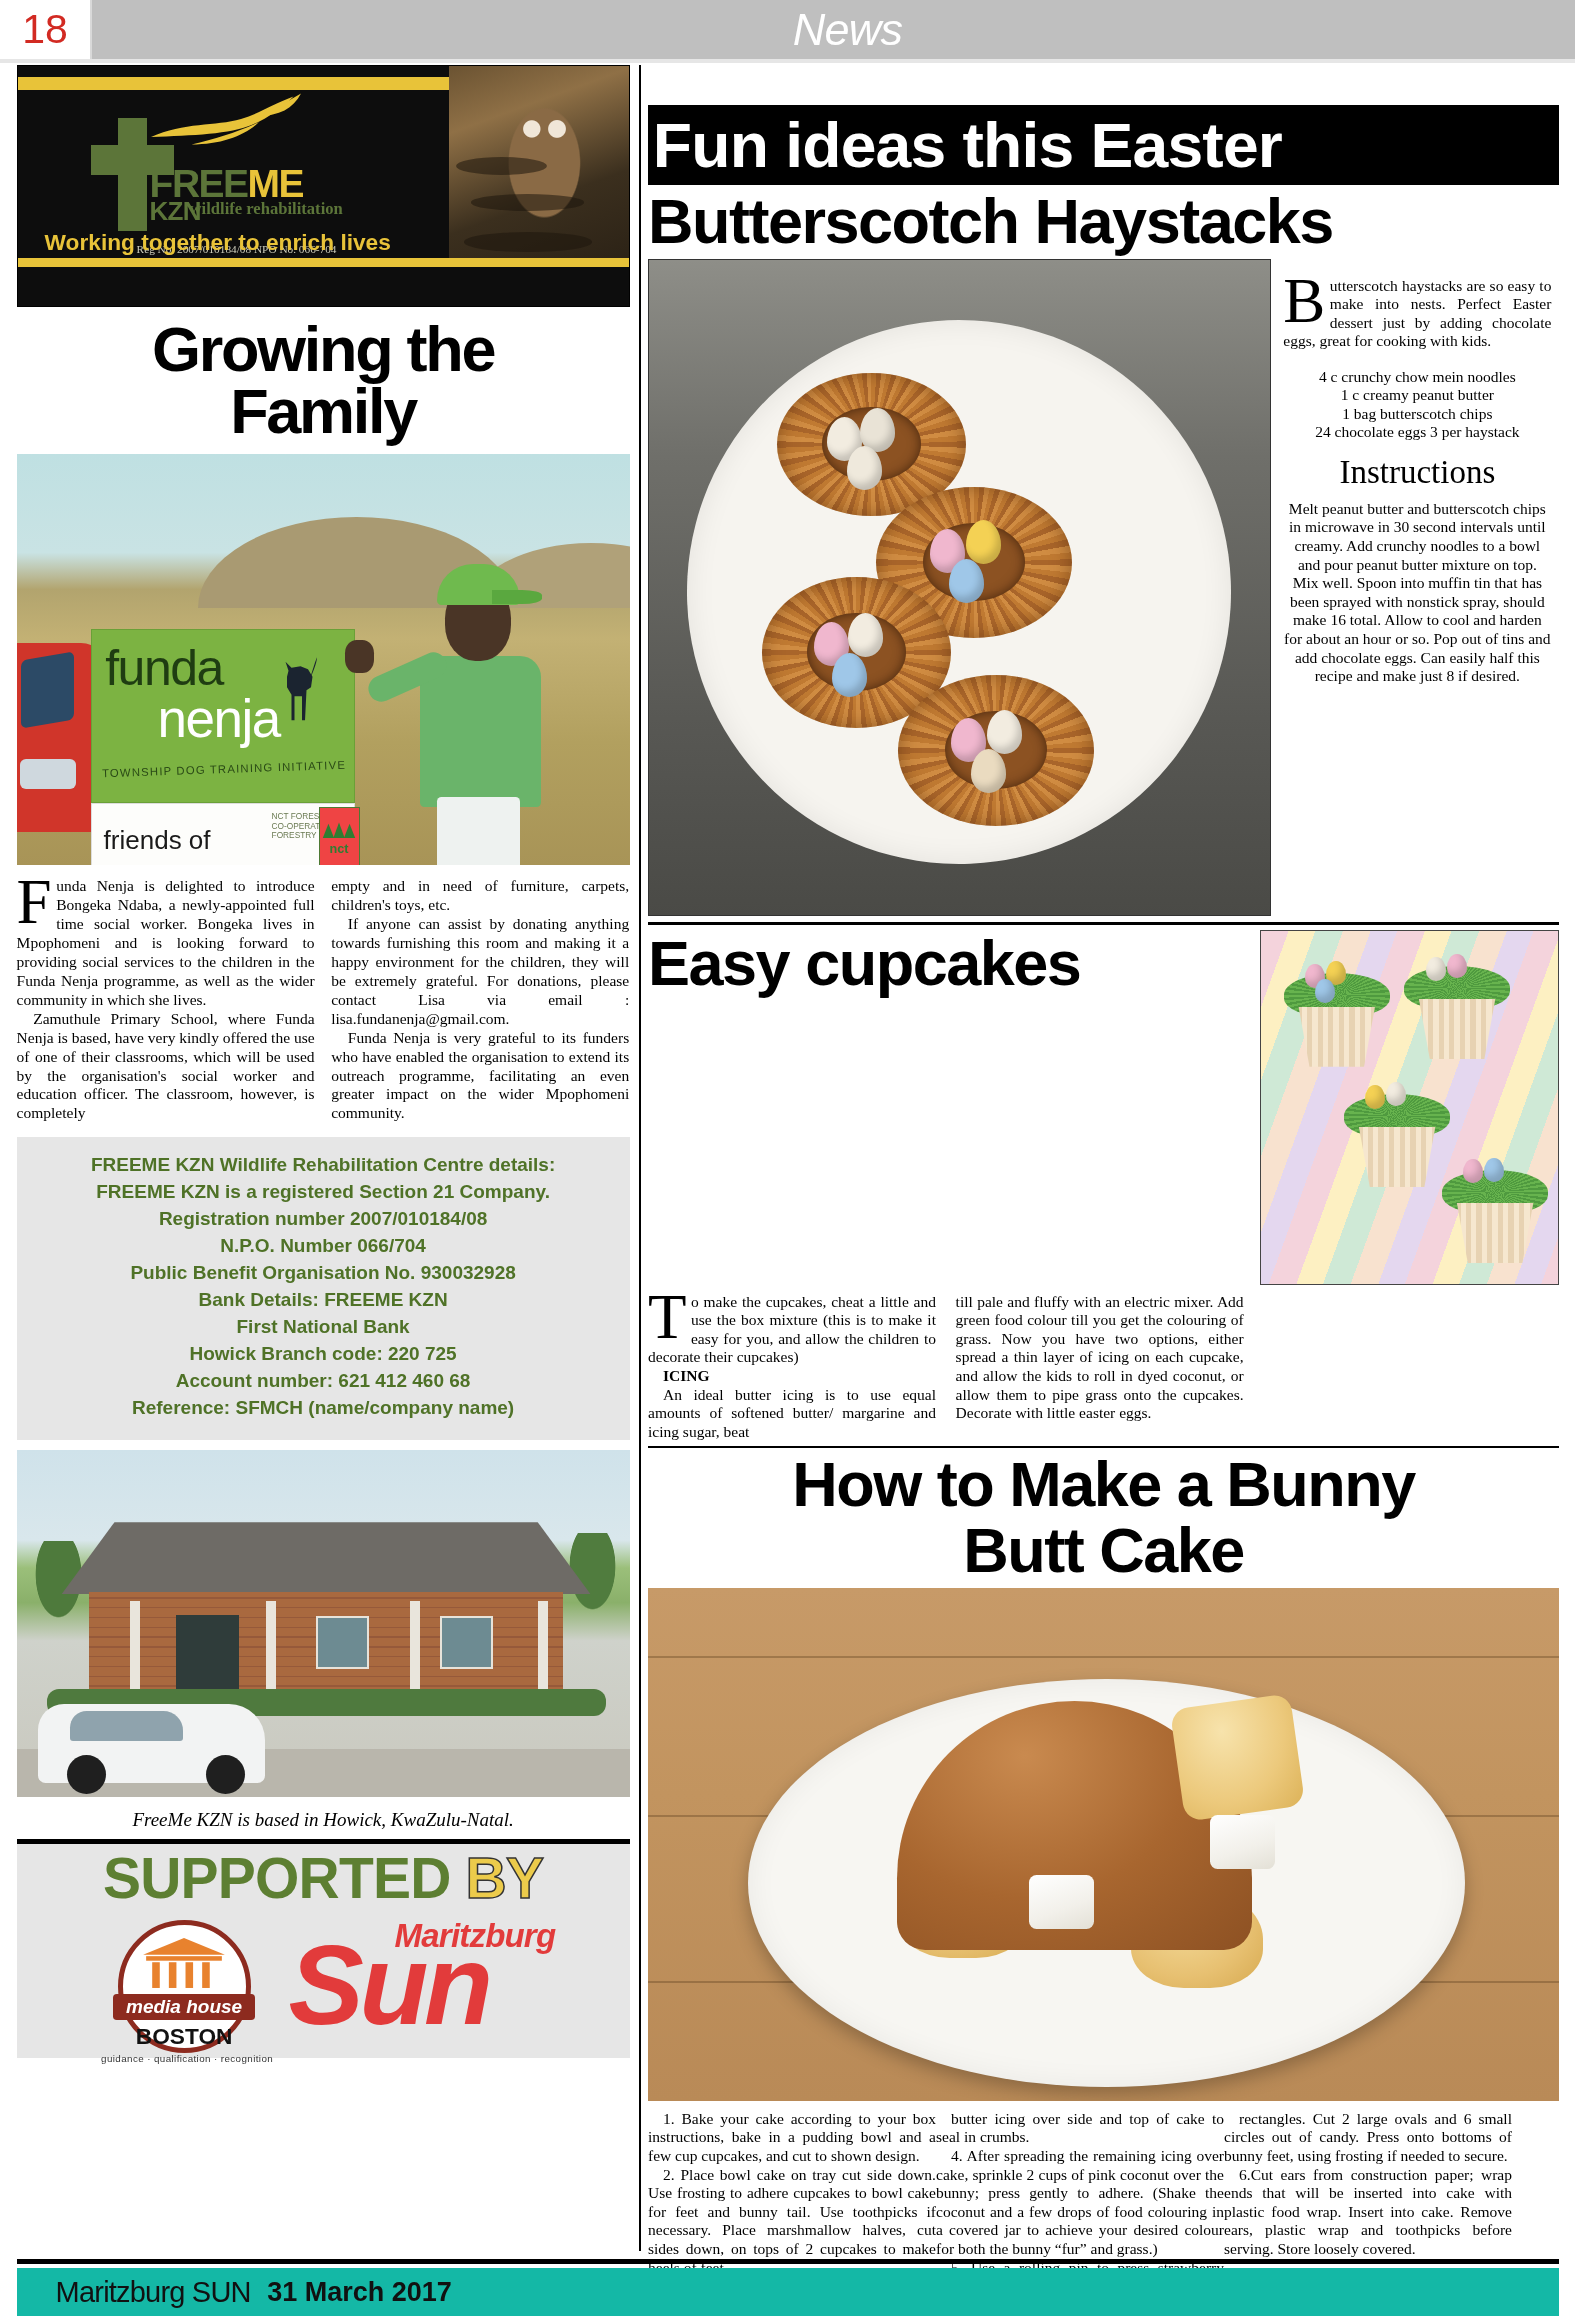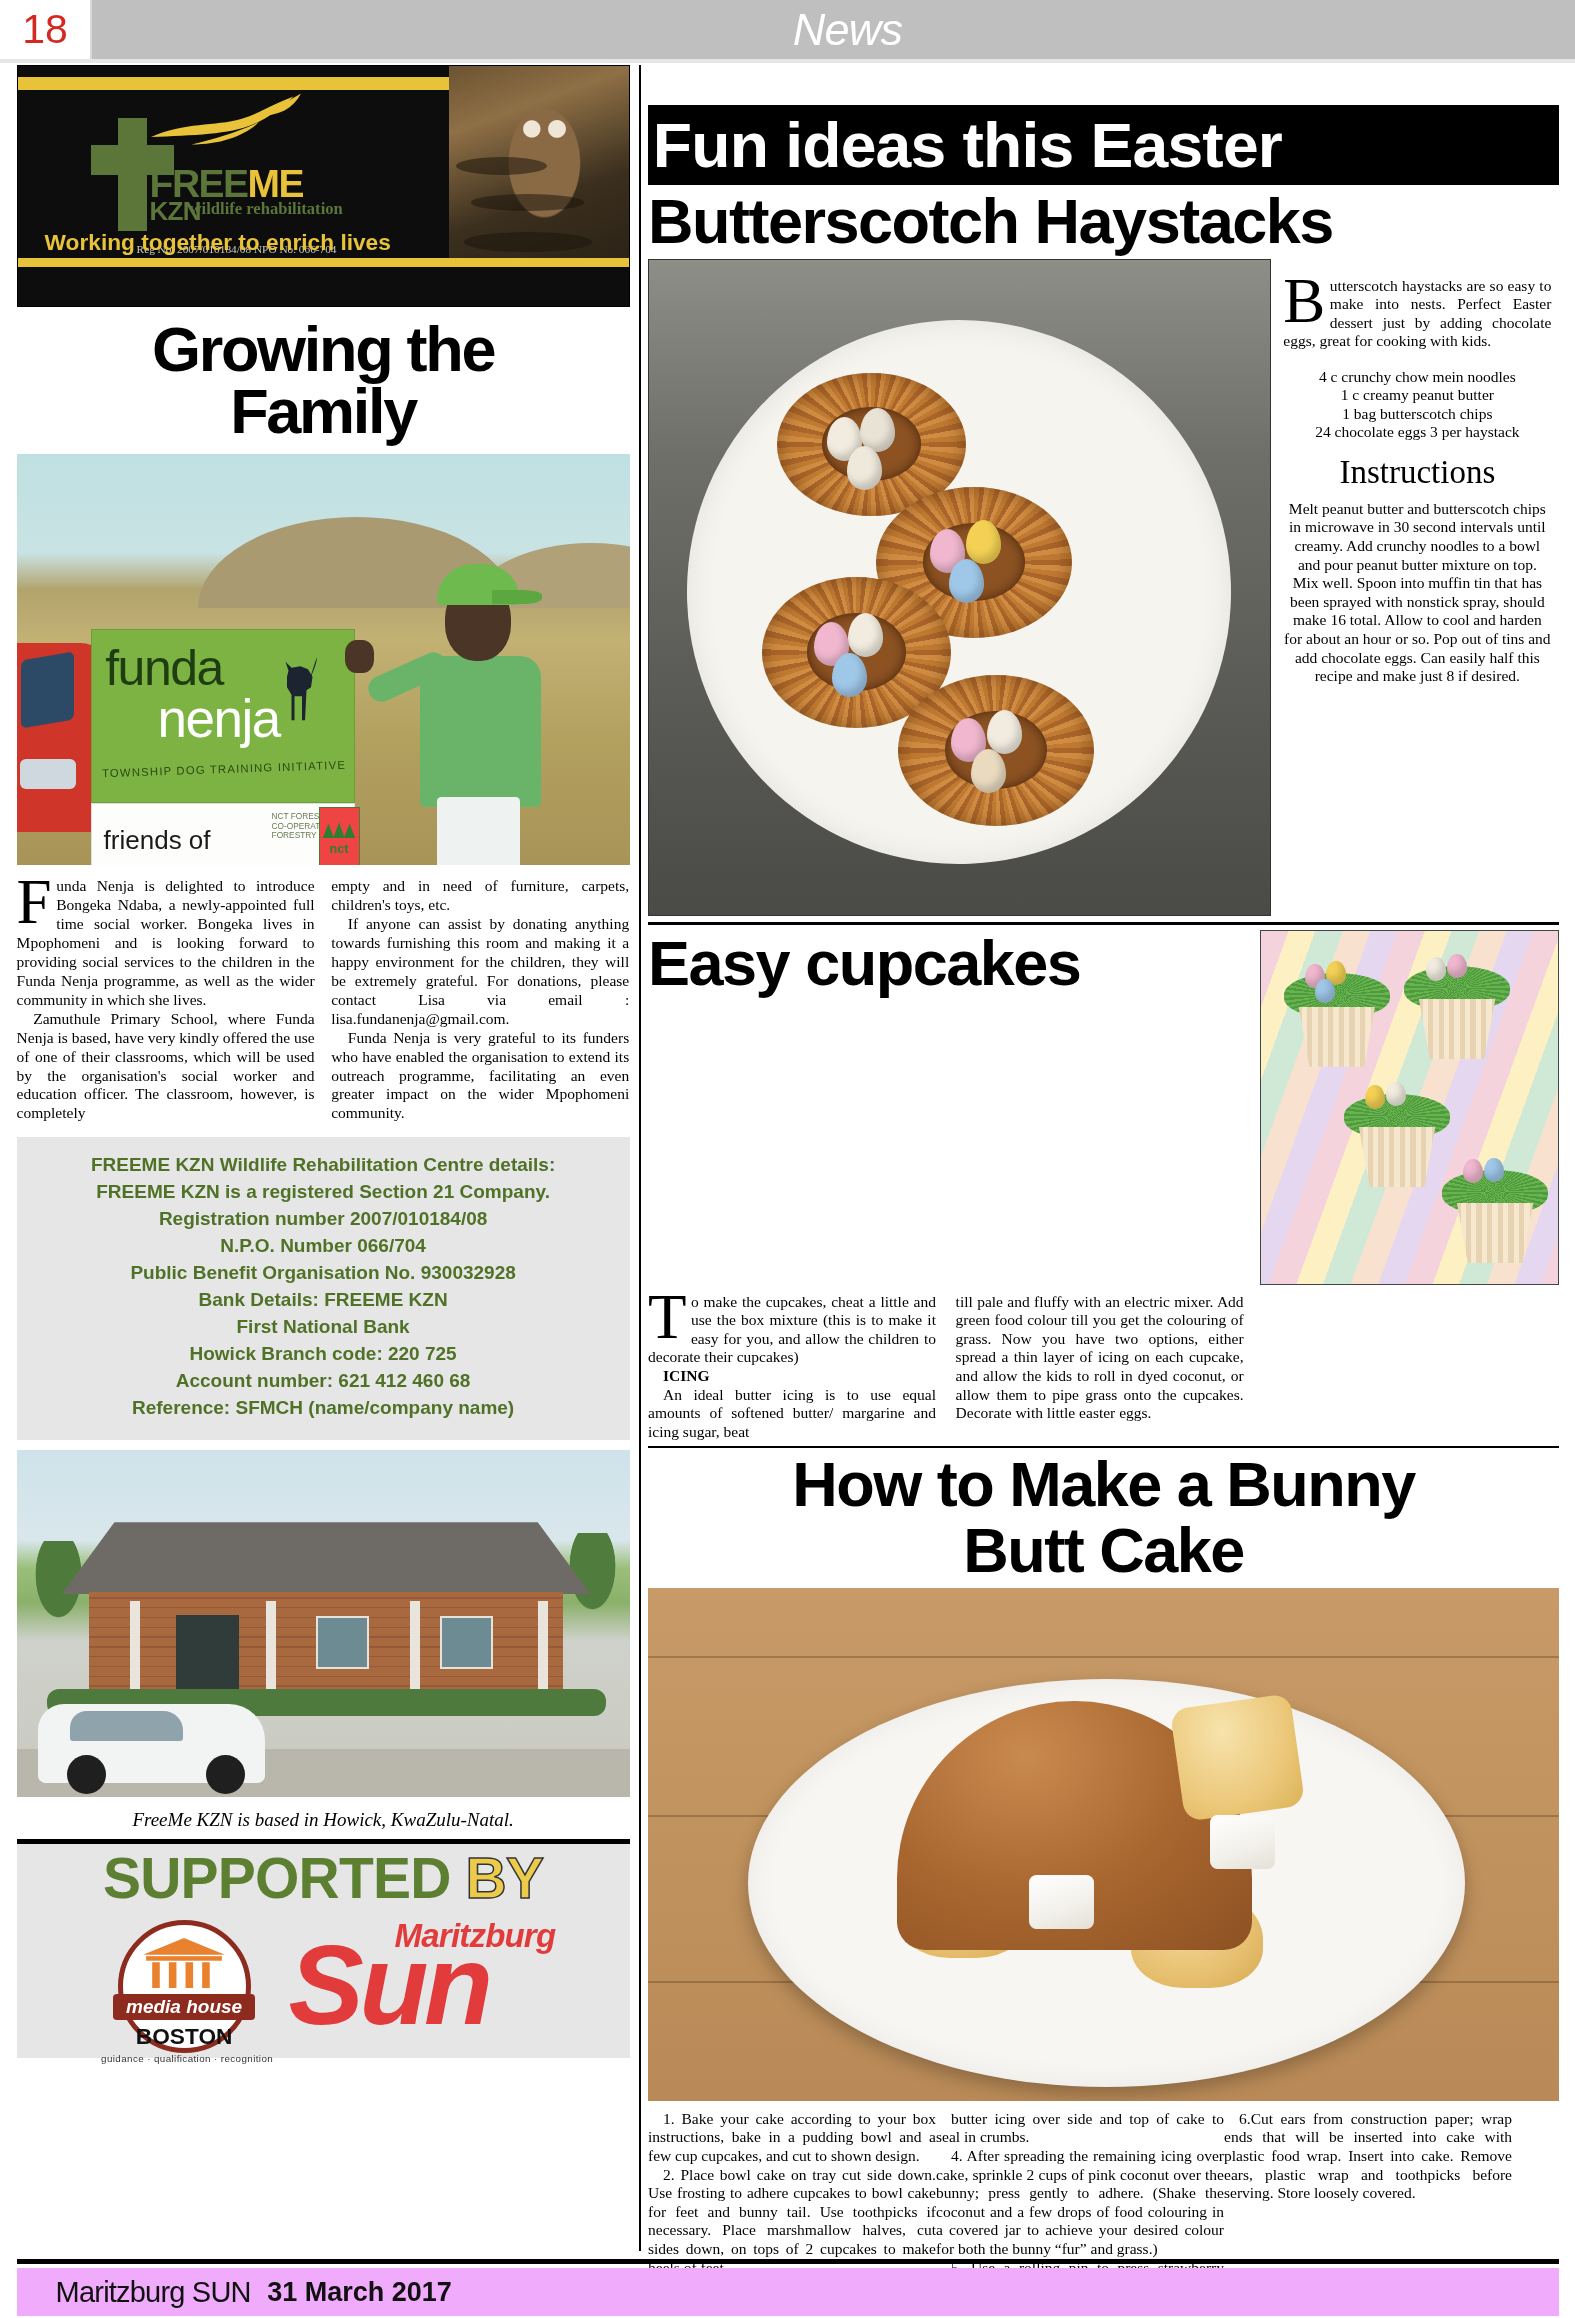--- a/index.html
+++ b/index.html
@@ -304,21 +304,21 @@
   .bunny-body-row { display:flex; gap:0; margin-top:9px; }
   .bunny-body-row .col {
     width: 288px; font-family:"Liberation Serif",serif; font-size:15.5px;
     line-height:1.2; text-align:justify;
   }
   .bunny-body-row .col p { text-indent:15px; margin:0; }
 
   
   #footer-rule { position:absolute; left:16.6px; top:2259px; width:1542px; height:4.5px; background:#000; }
   #footer {
-    position:absolute; left:16.6px; top:2268px; width:1542px; height:48px; background:#f0abfc;
+    position:absolute; left:16.6px; top:2268px; width:1542px; height:48px; background:#14b8a6;
     display:flex; align-items:center; padding-left:39px; gap:16.6px;
   }
   #footer .f-name {
     font-family:"Liberation Sans",sans-serif; font-size:29px; color:#111; letter-spacing:-0.8px;
   }
   #footer .f-date {
     font-family:"Liberation Sans",sans-serif; font-weight:bold; font-size:27px; color:#111;
   }
 
   .divider-vert {
@@ -606,20 +606,21 @@
           <p class="nodent">1. Bake your cake according to your box instructions, bake in a pudding bowl and a few cup cupcakes, and cut to shown design.</p>
           <p>2. Place bowl cake on tray cut side down. Use frosting to adhere cupcakes to bowl cake for feet and bunny tail. Use toothpicks if necessary. Place marshmallow halves, cut sides down, on tops of 2 cupcakes to make heels of feet.</p>
           <p>3. Spread thin layer of pink</p>
         </div>
       <div class="col">
           <p class="nodent">butter icing over side and top of cake to seal in crumbs.</p>
           <p>4. After spreading the remaining icing over cake, sprinkle 2 cups of pink coconut over the bunny; press gently to adhere. (Shake the coconut and a few drops of food colouring in a covered jar to achieve your desired colour for both the bunny “fur” and grass.)</p>
           <p>5. Use a rolling pin to press strawberry candies into 2 large</p>
         </div>
       <div class="col">
+          <p class="nodent">rectangles. Cut 2 large ovals and 6 small circles out of candy. Press onto bottoms of bunny feet, using frosting if needed to secure.</p>
           <p>6.Cut ears from construction paper; wrap ends that will be inserted into cake with plastic food wrap. Insert into cake. Remove ears, plastic wrap and toothpicks before serving. Store loosely covered.</p>
         </div>
     </div>
 
   </div>
 </div>
 
 <div id="footer-rule"></div>
 <div id="footer">
   <span class="f-name">Maritzburg SUN</span>

